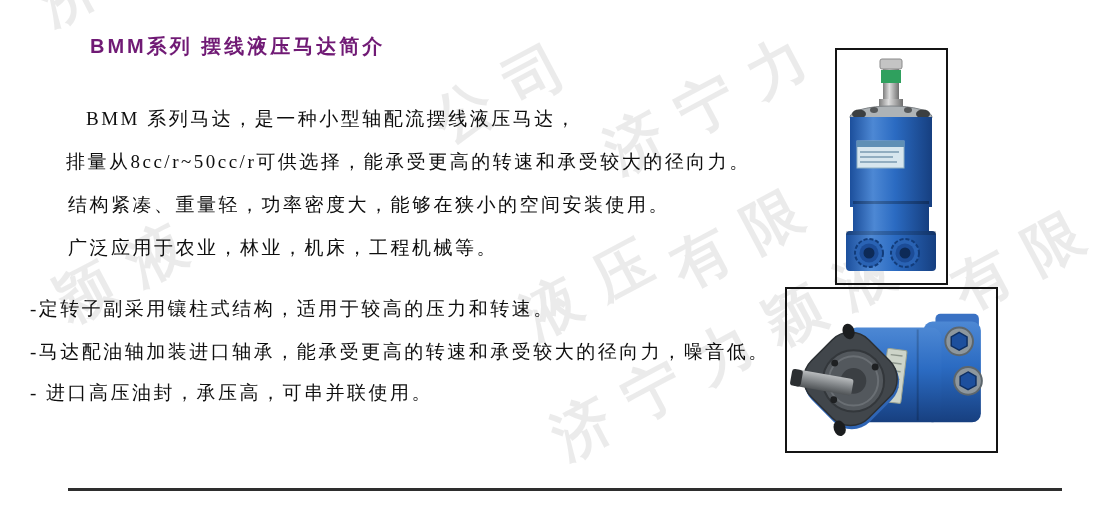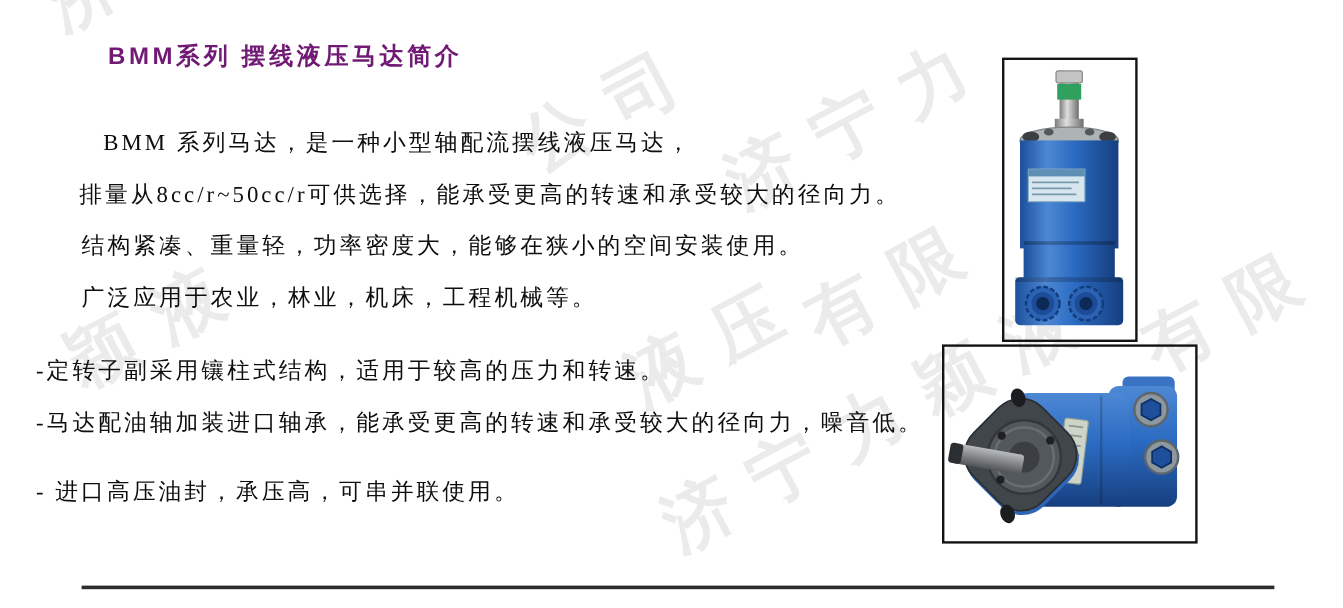--- a/index.html
+++ b/index.html
@@ -25,21 +25,21 @@
     position:absolute;z-index:2;white-space:nowrap;
     font-family:"Liberation Serif",serif;
     font-size:19px;color:#0e0e0e;letter-spacing:2.5px;
   }
   #il0{left:86px;top:106px}
   #il1{left:66px;top:149px}
   #il2{left:68px;top:192px}
   #il3{left:68px;top:235px}
   #fl0{left:30px;top:296px}
   #fl1{left:30px;top:339px}
-  #fl2{left:30px;top:397px}
+  #fl2{left:30px;top:380px}
   #fl3{left:30px;top:425px}
   .frame{
     position:absolute;z-index:1;box-sizing:border-box;
     border:2px solid #141414;background:transparent;
     display:flex;align-items:center;justify-content:center;
   }
   #frame1{left:835px;top:48px;width:113px;height:237px;}
   #frame2{left:785px;top:287px;width:213px;height:166px;}
   .rule{
     position:absolute;left:68px;top:488px;width:994px;height:3px;

